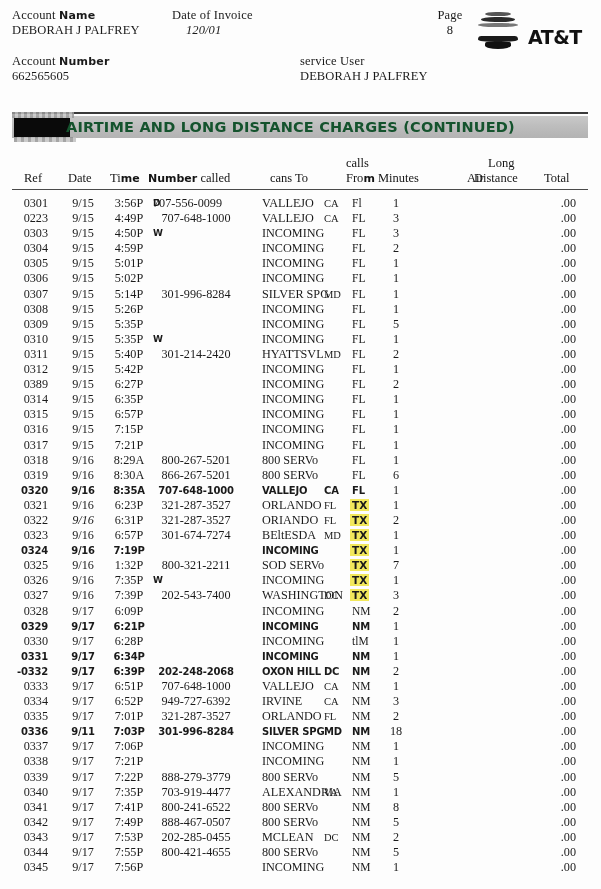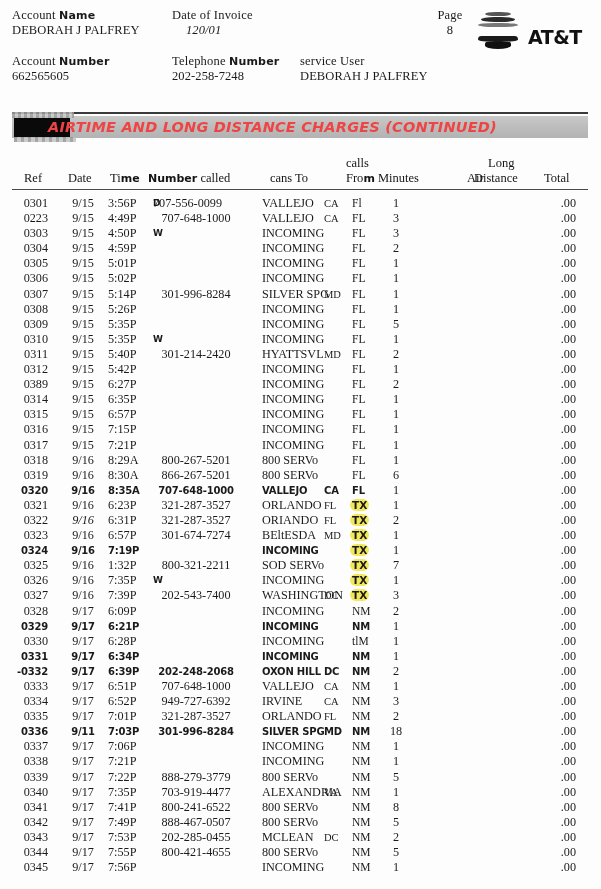--- a/index.html
+++ b/index.html
@@ -103,30 +103,29 @@
   .banner {
     position: absolute;
     left: 12px;
     top: 116px;
     width: 576px;
     height: 22px;
     background: linear-gradient(180deg,#c9c9c9 0%,#bdbdbd 45%,#b3b3b3 100%);
   }
   .banner-title {
     position: absolute;
-    left: 48px;
+    left: 66px;
     top: 117px;
     font-family: "DejaVu Sans", sans-serif;
     font-weight: 700;
     font-size: 14.5px;
     letter-spacing: .2px;
-    color: #ef4444;
+    color: #14532d;
     line-height: 21px;
     white-space: nowrap;
-    font-style: italic;
   }
   .redaction {
     position: absolute;
     left: 14px;
     top: 118px;
     width: 56px;
     height: 19px;
     background: #0a0a0a;
   }
   .redaction::after {
@@ -184,38 +183,37 @@
     height: 15.1px;
     font-size: 12.2px;
     line-height: 15.1px;
     white-space: nowrap;
   }
   .cell { position: absolute; top: 0; }
 
   
   .c-ref     { left: 0;  width: 36px; text-align: right; }
   .c-date    { left: 56px;  width: 30px; text-align: center; }
-  .c-time    { left: 96px;  width: 42px; text-align: left; }
+  .c-time    { left: 96px;  width: 42px; text-align: center; }
   .c-flag    { left: 141px; width: 10px; text-align: left; font-family:"DejaVu Sans",sans-serif; font-size: 9px; font-weight:700; }
   .c-number  { left: 128px; width: 112px; text-align: center; }
   .c-number.has-flag { left: 141px; width: 112px; text-align: left; }
   .c-dest    { left: 250px; width: 84px; text-align: left; }
   .c-st      { left: 312px; width: 22px; text-align: left; font-size: 10.5px; }
   .c-from    { left: 340px; width: 22px; text-align: left; }
   .c-min     { left: 366px; width: 36px; text-align: center; }
   .c-total   { left: 520px; width: 44px; text-align: right; }
 
   .hl {
     background: #f2e85c;
     padding: 0 2px;
     margin-left: -2px;
     font-weight: 700;
     font-family: "DejaVu Sans", sans-serif;
     font-size: 10.5px;
-    border-radius: 6px;
   }
   .from-plain { font-size: 11.5px; }
   .dirty { font-family: "DejaVu Sans", sans-serif; font-size: 10px; font-weight: 700; letter-spacing: -0.2px; }
   .ital { font-style: italic; }
 </style>
 </head>
 <body>
 
 <div class="page">
 
@@ -229,24 +227,20 @@
     <div class="meta-cell m-acct-num">
       <div class="meta-label">Account <span class="smudge">Number</span></div>
       <div class="meta-value">662565605</div>
     </div>
 
     <div class="meta-cell m-inv">
       <div class="meta-label">Date of Invoice</div>
       <div class="meta-value italic-val">120/01</div>
     </div>
 
-    <div class="meta-cell m-tel">
-      <div class="meta-label">Telephone <span class="smudge">Number</span></div>
-      <div class="meta-value">202-258-7248</div>
-    </div>
 
     <div class="meta-cell m-user">
       <div class="meta-label">service User</div>
       <div class="meta-value">DEBORAH J PALFREY</div>
     </div>
 
     <div class="meta-cell m-page">
       <div class="meta-label">Page</div>
       <div class="meta-value">8</div>
     </div>

